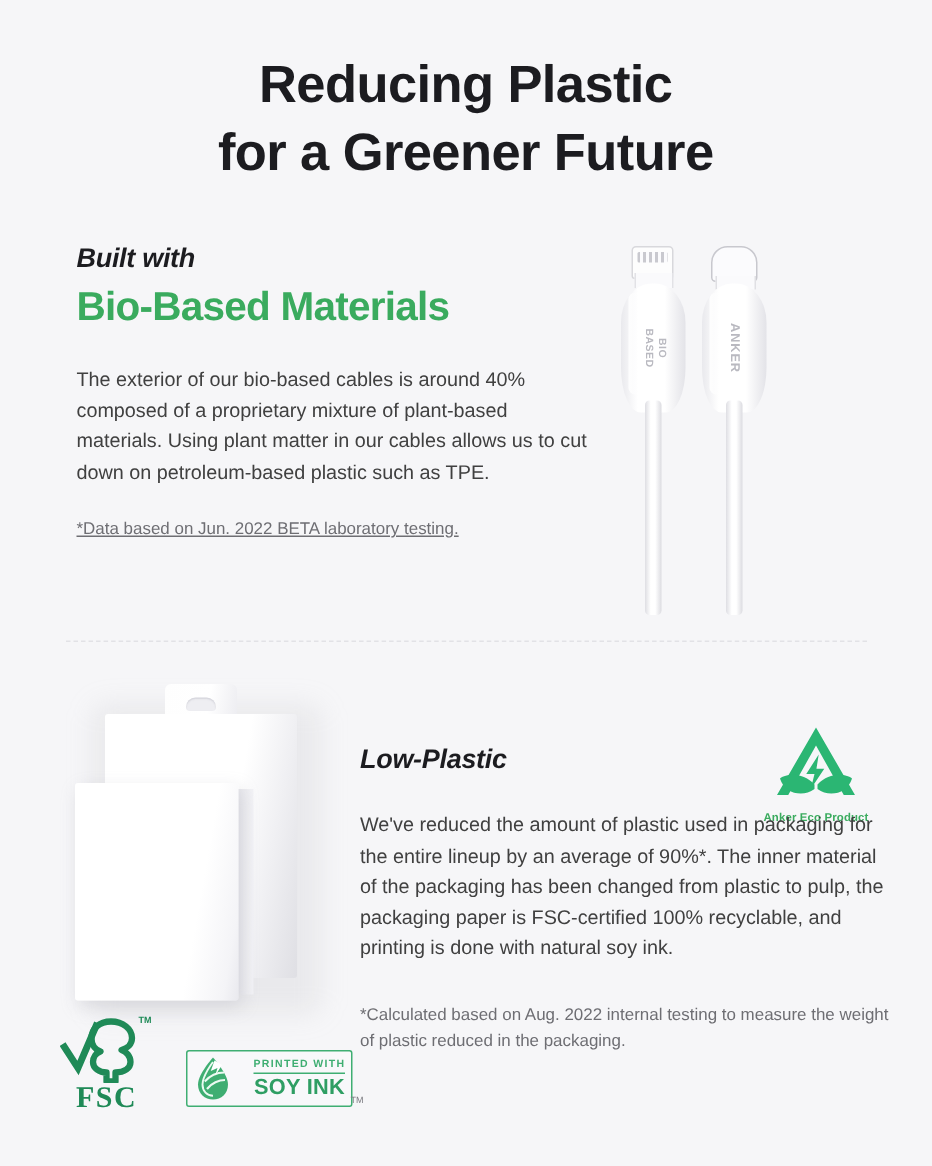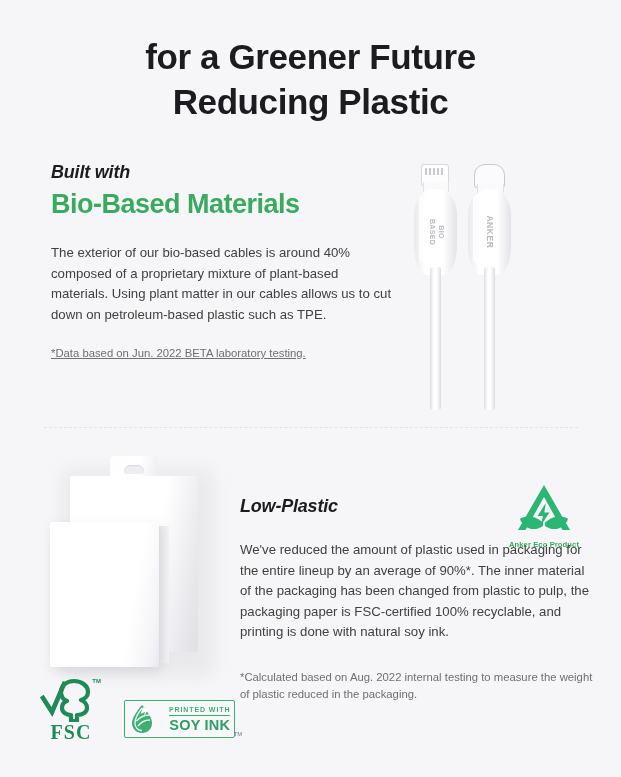--- a/index.html
+++ b/index.html
@@ -359,22 +359,22 @@
     right: -8px;
     bottom: 0px;
     font-size: 6px;
     color: #7b7b80;
   }
 </style>
 </head>
 <body>
 
 <div class="hero-title">
+  <span class="line">Reducing Plastic</span>
   <span class="line">for a Greener Future</span>
-  <span class="line">Reducing Plastic</span>
 </div>
 
 <div class="section-one">
 
   <div class="s1-text">
     <div class="eyebrow">Built with</div>
     <div class="headline-green">Bio-Based Materials</div>
     <div class="body-copy">The exterior of our bio-based cables is around 40% composed of a proprietary mixture of plant-based materials. Using plant matter in our cables allows us to cut down on petroleum-based plastic such as TPE.</div>
     <div class="footnote s1-footnote">*Data based on Jun. 2022 BETA laboratory testing.</div>
   </div>

